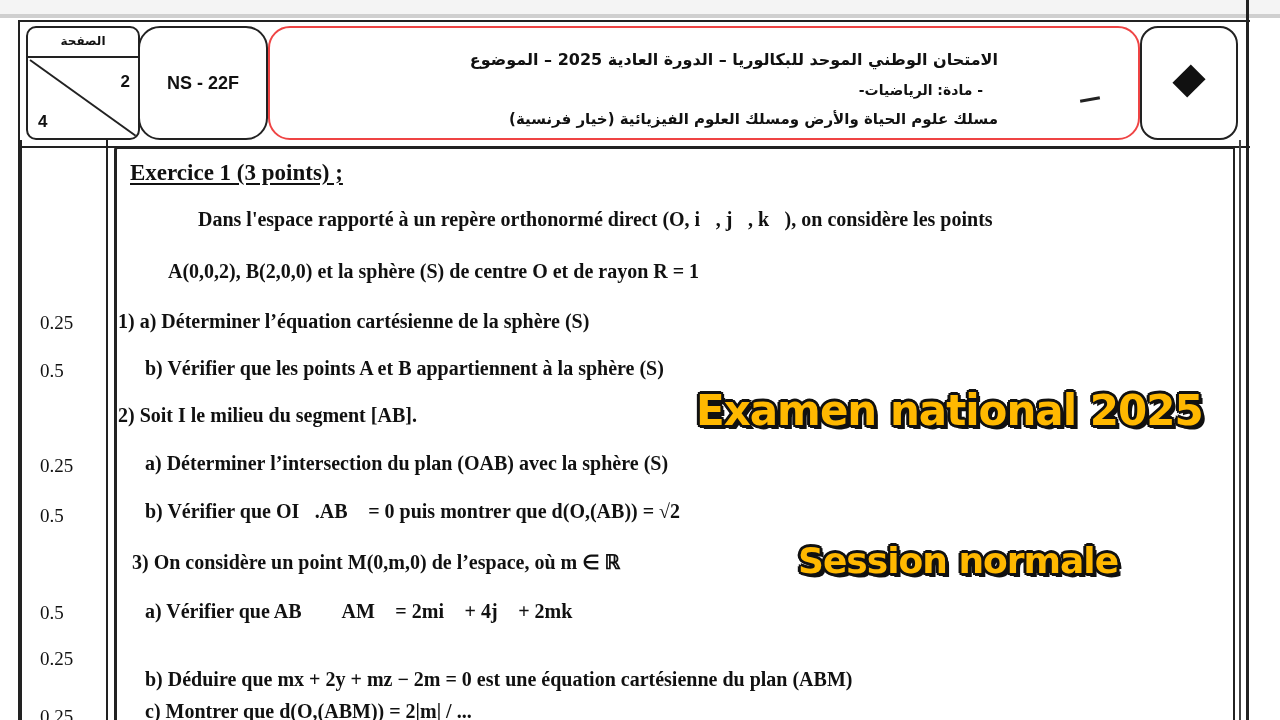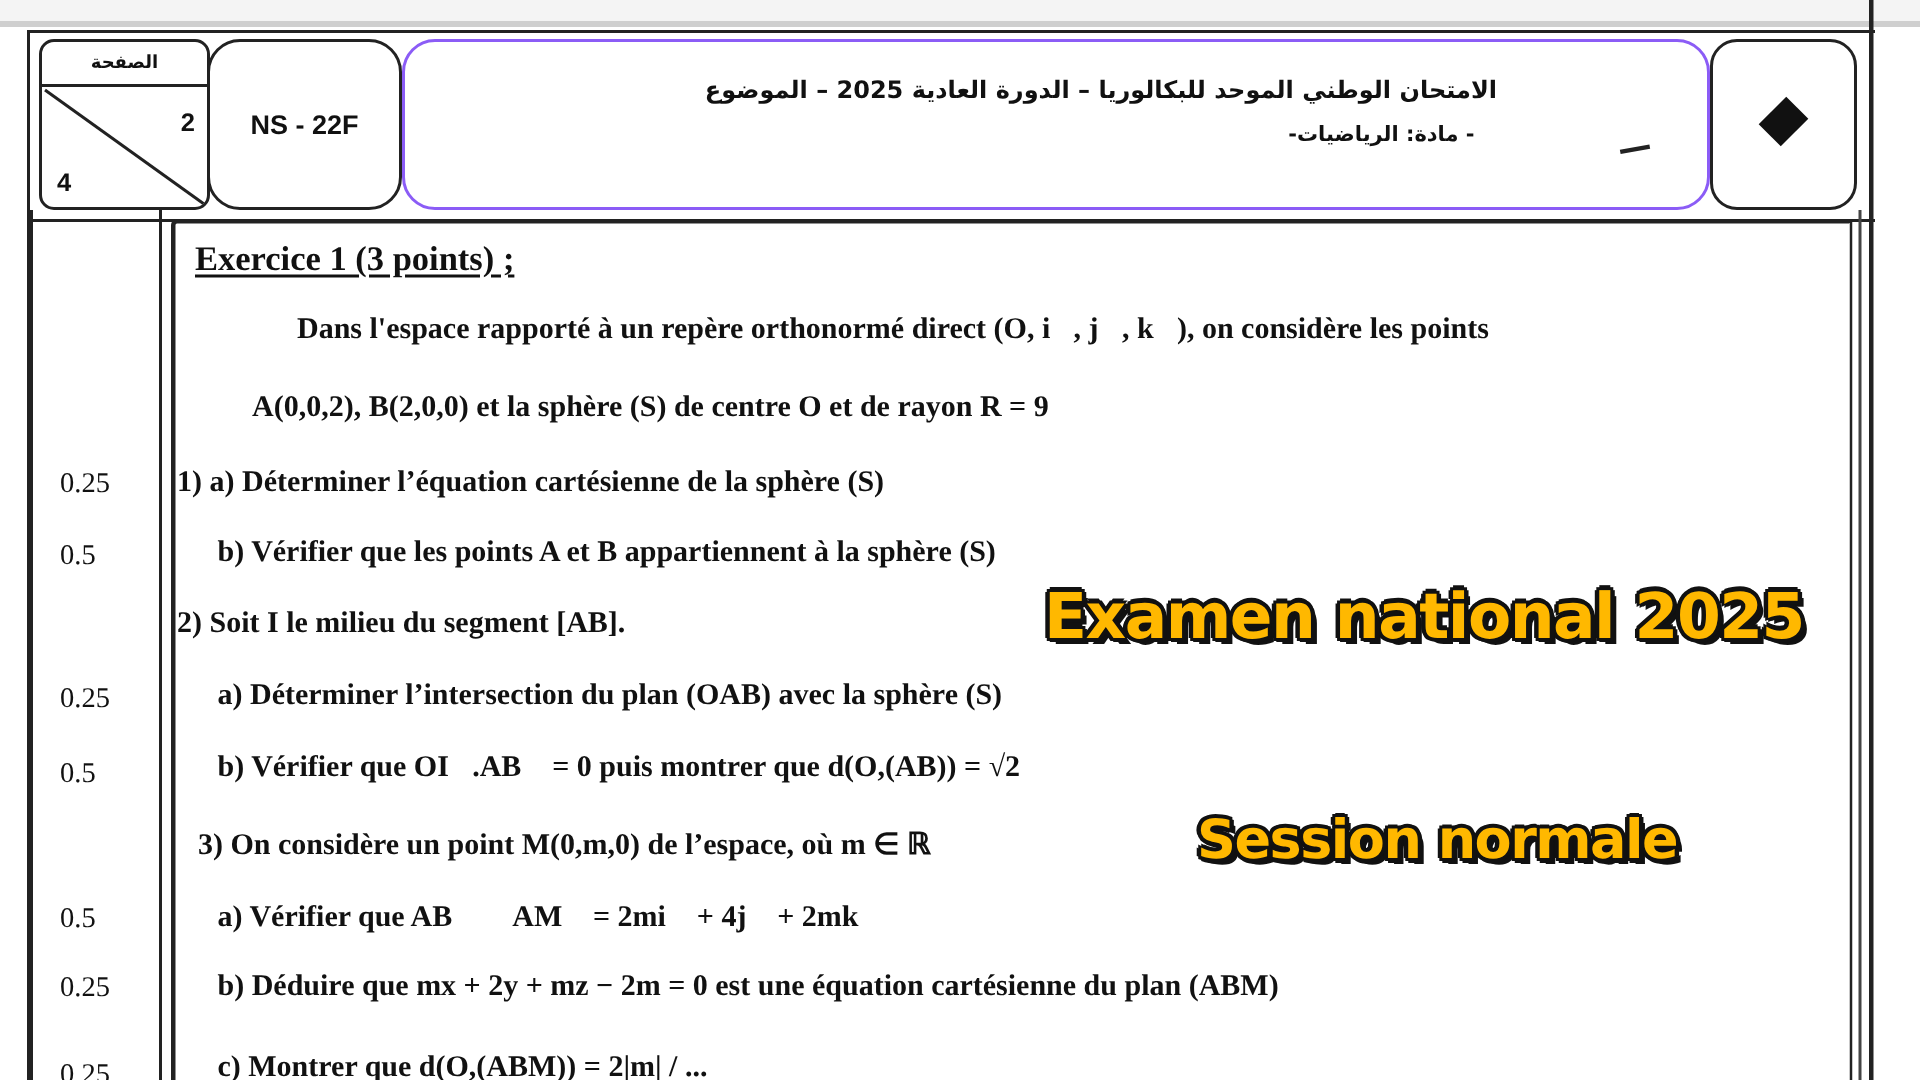--- a/index.html
+++ b/index.html
@@ -12,21 +12,21 @@
   .topbar { position:absolute; left:0; top:0; width:1280px; height:14px; background:#f4f4f4; border-bottom:4px solid #cfcfcf; }
 
   
   .hdr-outer { position:absolute; left:18px; top:20px; width:1230px; height:124px; border:2px solid #222; border-right:none; }
   .page-box { position:absolute; left:26px; top:26px; width:110px; height:110px; border:2px solid #222; border-radius:10px; background:#fff; overflow:hidden; }
   .page-box .label { position:absolute; left:0; top:0; width:110px; height:28px; border-bottom:2px solid #222; text-align:center; font-family:"DejaVu Sans", sans-serif; font-weight:bold; font-size:12px; line-height:26px; direction:rtl; }
   .page-box .diag { position:absolute; left:0; top:30px; width:110px; height:80px; }
   .page-box .cur { position:absolute; right:8px; top:44px; font-family:"Liberation Sans", sans-serif; font-weight:bold; font-size:17px; }
   .page-box .total { position:absolute; left:10px; top:84px; font-family:"Liberation Sans", sans-serif; font-weight:bold; font-size:17px; }
   .code-box { position:absolute; left:138px; top:26px; width:126px; height:110px; border:2px solid #222; border-radius:22px; text-align:center; line-height:110px; font-family:"Liberation Sans", sans-serif; font-weight:bold; font-size:18px; }
-  .title-box { position:absolute; left:268px; top:26px; width:868px; height:110px; border:2px solid #8b5cf6; border-radius:22px; }
+  .title-box { position:absolute; left:268px; top:26px; width:868px; height:110px; border:2px solid #ef4444; border-radius:22px; }
   .title-box .l1, .title-box .l2, .title-box .l3 { position:absolute; right:140px; direction:rtl; font-family:"DejaVu Sans", sans-serif; font-weight:bold; white-space:nowrap; }
   .title-box .l1 { top:22px; font-size:16px; }
   .title-box .l2 { top:54px; font-size:14px; right:155px; }
   .title-box .l3 { top:82px; font-size:15px; }
   .title-box .dash { position:absolute; left:810px; top:70px; width:20px; height:3px; background:#222; transform:rotate(-10deg); }
   .diamond-box { position:absolute; left:1140px; top:26px; width:94px; height:110px; border:2px solid #222; border-radius:18px; }
   .diamond { position:absolute; left:34px; top:40px; width:26px; height:26px; background:#111; transform:rotate(45deg) scaleX(0.8); }
 
   
   .frame-outer-right { position:absolute; left:1246px; top:0; width:3px; height:720px; background:#222; }
@@ -58,36 +58,37 @@
   </svg>
   <span class="cur">2</span>
   <span class="total">4</span>
 </div>
 
 <div class="code-box">NS - 22F</div>
 
 <div class="title-box">
   <div class="l1">الامتحان الوطني الموحد للبكالوريا – الدورة العادية 2025 – الموضوع</div>
   <div class="l2">- مادة: الرياضيات-</div>
+  <div class="l3">مسلك علوم الحياة والأرض ومسلك العلوم الفيزيائية (خيار فرنسية)</div>
   <div class="dash"></div>
 </div>
 
 <div class="diamond-box">
   <div class="diamond"></div>
 </div>
 
 <div class="frame-outer-right"></div>
 <div class="frame-outer-right2"></div>
 <div class="score-col"></div>
 <div class="score-col2"></div>
 <div class="content-box"></div>
 
 <div class="ex-title">Exercice 1 (3 points) ;</div>
 <div class="line" style="left:198px; top:208px;">Dans l'espace rapporté à un repère orthonormé direct (O, i⃗, j⃗, k⃗), on considère les points</div>
-<div class="line" style="left:168px; top:260px;">A(0,0,2), B(2,0,0) et la sphère (S) de centre O et de rayon R = 9</div>
+<div class="line" style="left:168px; top:260px;">A(0,0,2), B(2,0,0) et la sphère (S) de centre O et de rayon R = 1</div>
 
 <div class="score" style="top:312px;">0.25</div>
 <div class="line" style="left:118px; top:310px;">1) a) Déterminer l’équation cartésienne de la sphère (S)</div>
 
 <div class="score" style="top:360px;">0.5</div>
 <div class="line" style="left:145px; top:357px;">b) Vérifier que les points A et B appartiennent à la sphère (S)</div>
 
 <div class="line" style="left:118px; top:404px;">2) Soit I le milieu du segment [AB].</div>
 
 <div class="score" style="top:455px;">0.25</div>
@@ -95,19 +96,19 @@
 
 <div class="score" style="top:505px;">0.5</div>
 <div class="line" style="left:145px; top:500px;">b) Vérifier que OI⃗.AB⃗ = 0 puis montrer que d(O,(AB)) = √2</div>
 
 <div class="line" style="left:132px; top:550px;">3) On considère un point M(0,m,0) de l’espace, où m ∈ ℝ</div>
 
 <div class="score" style="top:602px;">0.5</div>
 <div class="line" style="left:145px; top:600px;">a) Vérifier que AB⃗ ∧ AM⃗ = 2mi⃗ + 4j⃗ + 2mk⃗</div>
 
 <div class="score" style="top:648px;">0.25</div>
-<div class="line" style="left:145px; top:646px;">b) Déduire que mx + 2y + mz − 2m = 0 est une équation cartésienne du plan (ABM)</div>
+<div class="line" style="left:145px; top:668px;">b) Déduire que mx + 2y + mz − 2m = 0 est une équation cartésienne du plan (ABM)</div>
 
 <div class="score" style="top:706px;">0.25</div>
 <div class="line" style="left:145px; top:700px;">c) Montrer que d(O,(ABM)) = 2|m| / ...</div>
 
 <div class="overlay" style="left:696px; top:386px; font-size:42px;">Examen national 2025</div>
 <div class="overlay" style="left:798px; top:540px; font-size:36px;">Session normale</div>
 
 </body></html>

